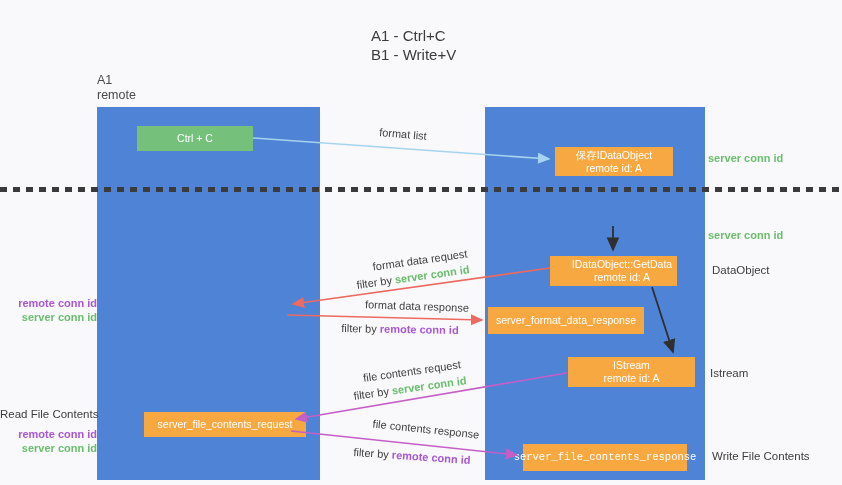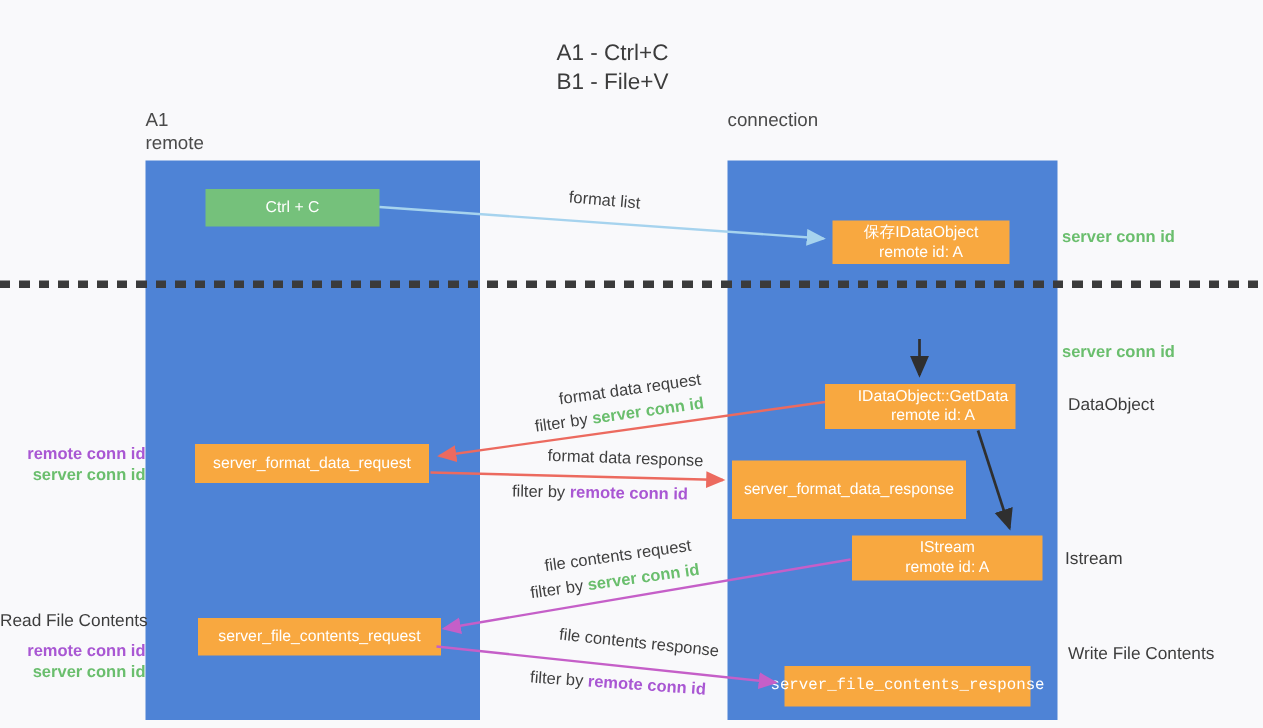--- a/index.html
+++ b/index.html
@@ -49,29 +49,28 @@
   .fl-lb{fill:var(--arrow-lightblue);} .fl-bk{fill:var(--arrow-black);}
   .fl-rd{fill:var(--arrow-red);} .fl-mg{fill:var(--arrow-magenta);}
 </style>
 </head>
 <body>
 
 <div id="stage">
 
   <div class="title">
     <div>A1 - Ctrl+C</div>
-    <div>B1 - File+V</div>
+    <div>B1 - Write+V</div>
   </div>
 
   <div class="lane-header a1">
     <div>A1</div>
     <div>remote</div>
   </div>
   <div class="lane-header b1">
-    <div>connection</div>
   </div>
 
   <div class="lane a1"></div>
   <div class="lane b1"></div>
 
   <div class="divider"></div>
 
   <div class="node green" style="left:137px;top:107px;width:116px;height:25px;">
     <div>Ctrl + C</div>
   </div>
@@ -80,46 +79,43 @@
     <div>保存IDataObject</div>
     <div>remote id: A</div>
   </div>
 
 
   <div class="node orange" style="left:550px;top:237px;width:127px;height:30px;padding-left:17px;">
     <div>IDataObject::GetData</div>
     <div>remote id: A</div>
   </div>
 
-  <div class="node orange" style="left:130px;top:277px;width:156px;height:26px;">
-    <div>server_format_data_request</div>
-  </div>
 
-  <div class="node orange" style="left:488px;top:288px;width:156px;height:39px;">
+  <div class="node orange" style="left:488px;top:288px;width:156px;height:27px;">
     <div>server_format_data_response</div>
   </div>
 
   <div class="node orange" style="left:568px;top:338px;width:127px;height:30px;">
     <div>IStream</div>
     <div>remote id: A</div>
   </div>
 
-  <div class="node orange" style="left:132px;top:393px;width:162px;height:25px;">
+  <div class="node orange" style="left:144px;top:393px;width:162px;height:25px;">
     <div>server_file_contents_request</div>
   </div>
 
   <div class="node orange" style="left:523px;top:425px;width:164px;height:27px;font-family:Liberation Mono, monospace;">
     <div>server_file_contents_response</div>
   </div>
 
   <div class="side-label green" style="left:708px;top:133px;">server conn id</div>
   <div class="side-label green" style="left:708px;top:210px;">server conn id</div>
   <div class="side-label" style="left:712px;top:245px;">DataObject</div>
   <div class="side-label" style="left:710px;top:348px;">Istream</div>
-  <div class="side-label" style="left:712px;top:411px;">Write File Contents</div>
+  <div class="side-label" style="left:712px;top:431px;">Write File Contents</div>
 
   <div class="conn-id-block" style="top:277px;">
     <div class="purple">remote conn id</div>
     <div class="green">server conn id</div>
   </div>
   <div class="read-label" style="top:389px;">Read File Contents</div>
   <div class="conn-id-block" style="top:408px;">
     <div class="purple">remote conn id</div>
     <div class="green">server conn id</div>
   </div>

